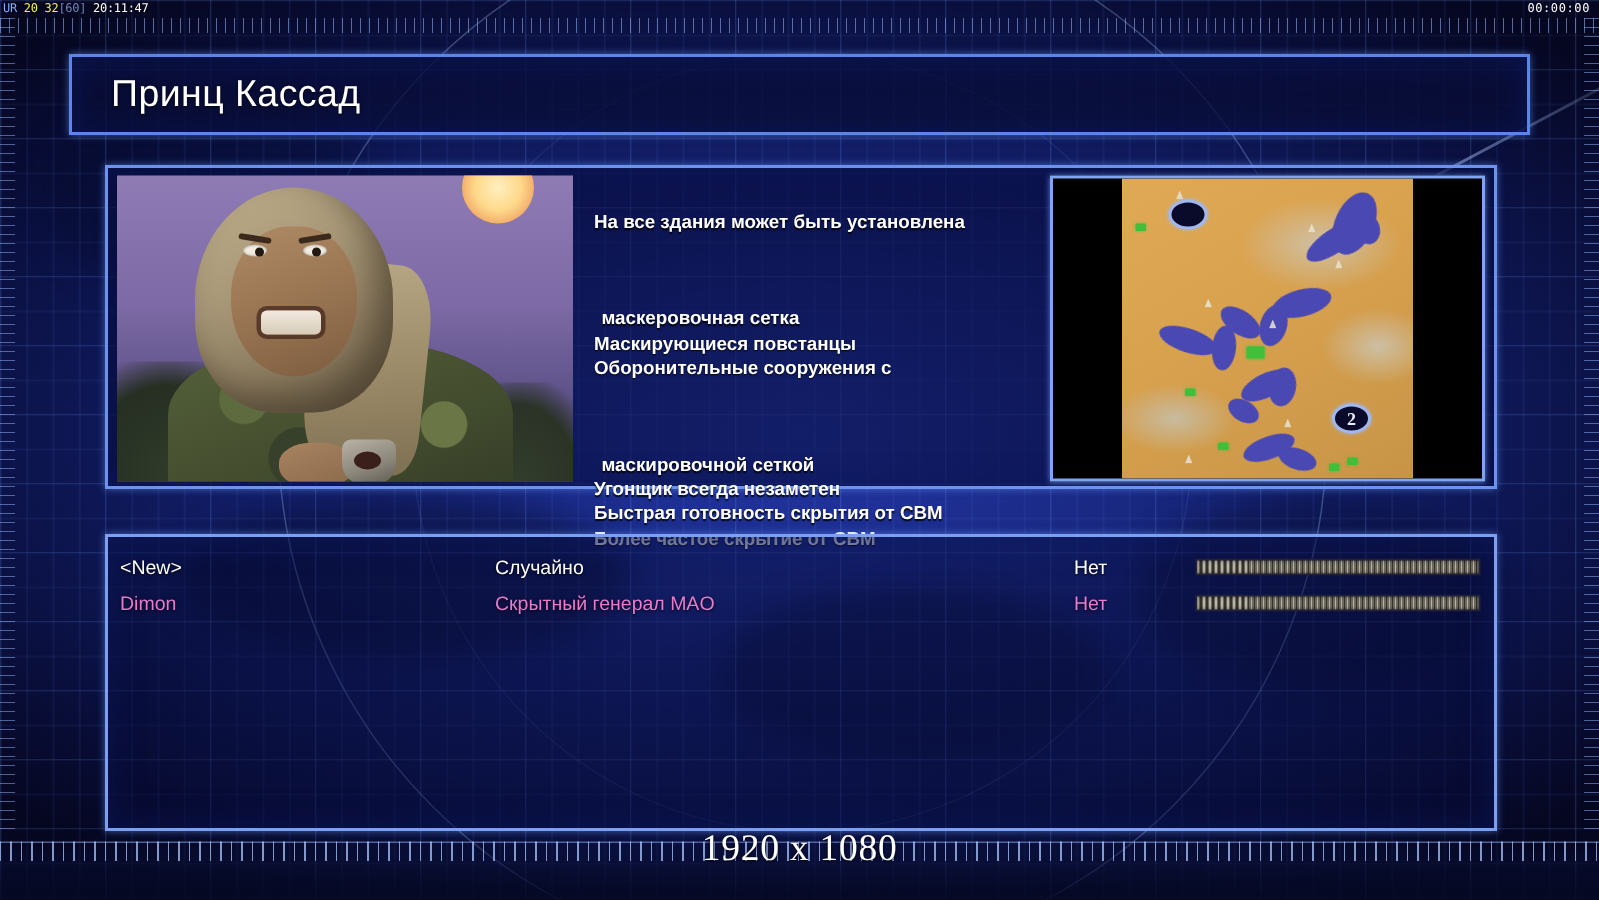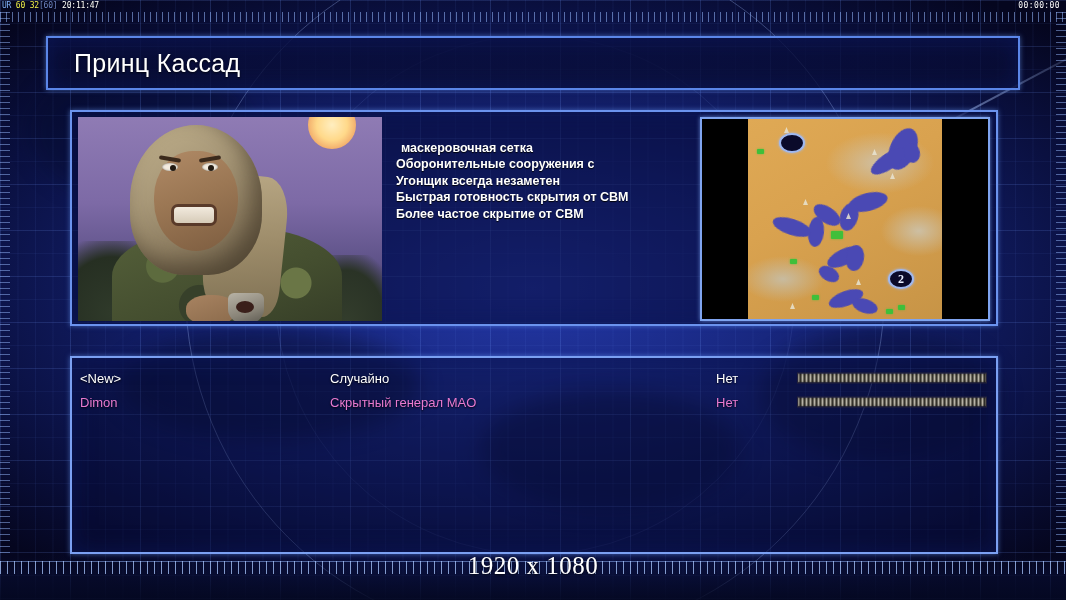--- a/index.html
+++ b/index.html
@@ -312,21 +312,21 @@
     position: absolute;
     left: 324px; top: 28px;
     width: 300px;
     color: #ffffff;
     font-size: 12.5px;
     line-height: 16.4px;
     font-weight: bold;
     text-shadow: 0 1px 1px rgba(0,0,0,0.9);
   }
   #desc .line { white-space: nowrap; }
-  #desc .cont { padding-left: 5px; }
+  #desc .cont { padding-left: 5px; margin-top: 48px; }
 
   
   #minimap-frame {
     position: absolute;
     right: 6px; top: 5px;
     width: 290px; height: 204px;
     border: 2px solid #7fa4f0;
     background: #000;
     overflow: hidden;
     box-shadow: 0 0 4px rgba(130,175,255,0.7);
@@ -452,21 +452,21 @@
   <div class="bg-grid"></div>
   <div class="bg-circle"></div>
   <div class="bg-circle2"></div>
   <div class="bg-diag"></div>
 
   <div class="ruler ruler-h" style="left:0; top:12px; right:0;"></div>
   <div class="ruler ruler-v" style="left:0; top:12px; bottom:44px;"></div>
   <div class="ruler ruler-v" style="right:0; top:12px; bottom:44px;"></div>
 
   <div id="topbar">
-    <div id="perf-stats"><span class="c-blue">UR</span> <span class="c-yellow">60</span> <span class="c-yellow">32</span><span class="c-dim">[60]</span> <span class="c-white">20:11:47</span></div>
+    <div id="perf-stats"><span class="c-blue">UR</span> <span class="c-yellow">20</span> <span class="c-yellow">32</span><span class="c-dim">[60]</span> <span class="c-white">20:11:47</span></div>
     <div id="game-timer">00:00:00</div>
   </div>
 
   <div class="panel" id="title-panel">
     <div id="title-text">Принц Кассад</div>
   </div>
 
   <div class="panel" id="info-panel">
 
     <div id="portrait">
@@ -484,22 +484,25 @@
       <div class="pt-eye r"></div>
       <div class="pt-pupil l"></div>
       <div class="pt-pupil r"></div>
       <div class="pt-teeth"></div>
       <div class="pt-hand"></div>
       <div class="pt-cup"></div>
       <div class="pt-cup-hole"></div>
     </div>
 
     <div id="desc">
+        <div class="line">На все здания может быть установлена</div>
         <div class="line cont">маскеровочная сетка</div>
+        <div class="line">Маскирующиеся повстанцы</div>
         <div class="line">Оборонительные сооружения с</div>
+        <div class="line cont">маскировочной сеткой</div>
         <div class="line">Угонщик всегда незаметен</div>
         <div class="line">Быстрая готовность скрытия от СВМ</div>
         <div class="line">Более частое скрытие от СВМ</div>
       </div>
 
     <div id="minimap-frame">
       <div id="minimap">
 
         <div class="mm-water" style="left:142px; top:8px;  width:26px; height:44px; transform:rotate(24deg);"></div>
         <div class="mm-water" style="left:120px; top:34px; width:42px; height:16px; transform:rotate(-34deg);"></div>

